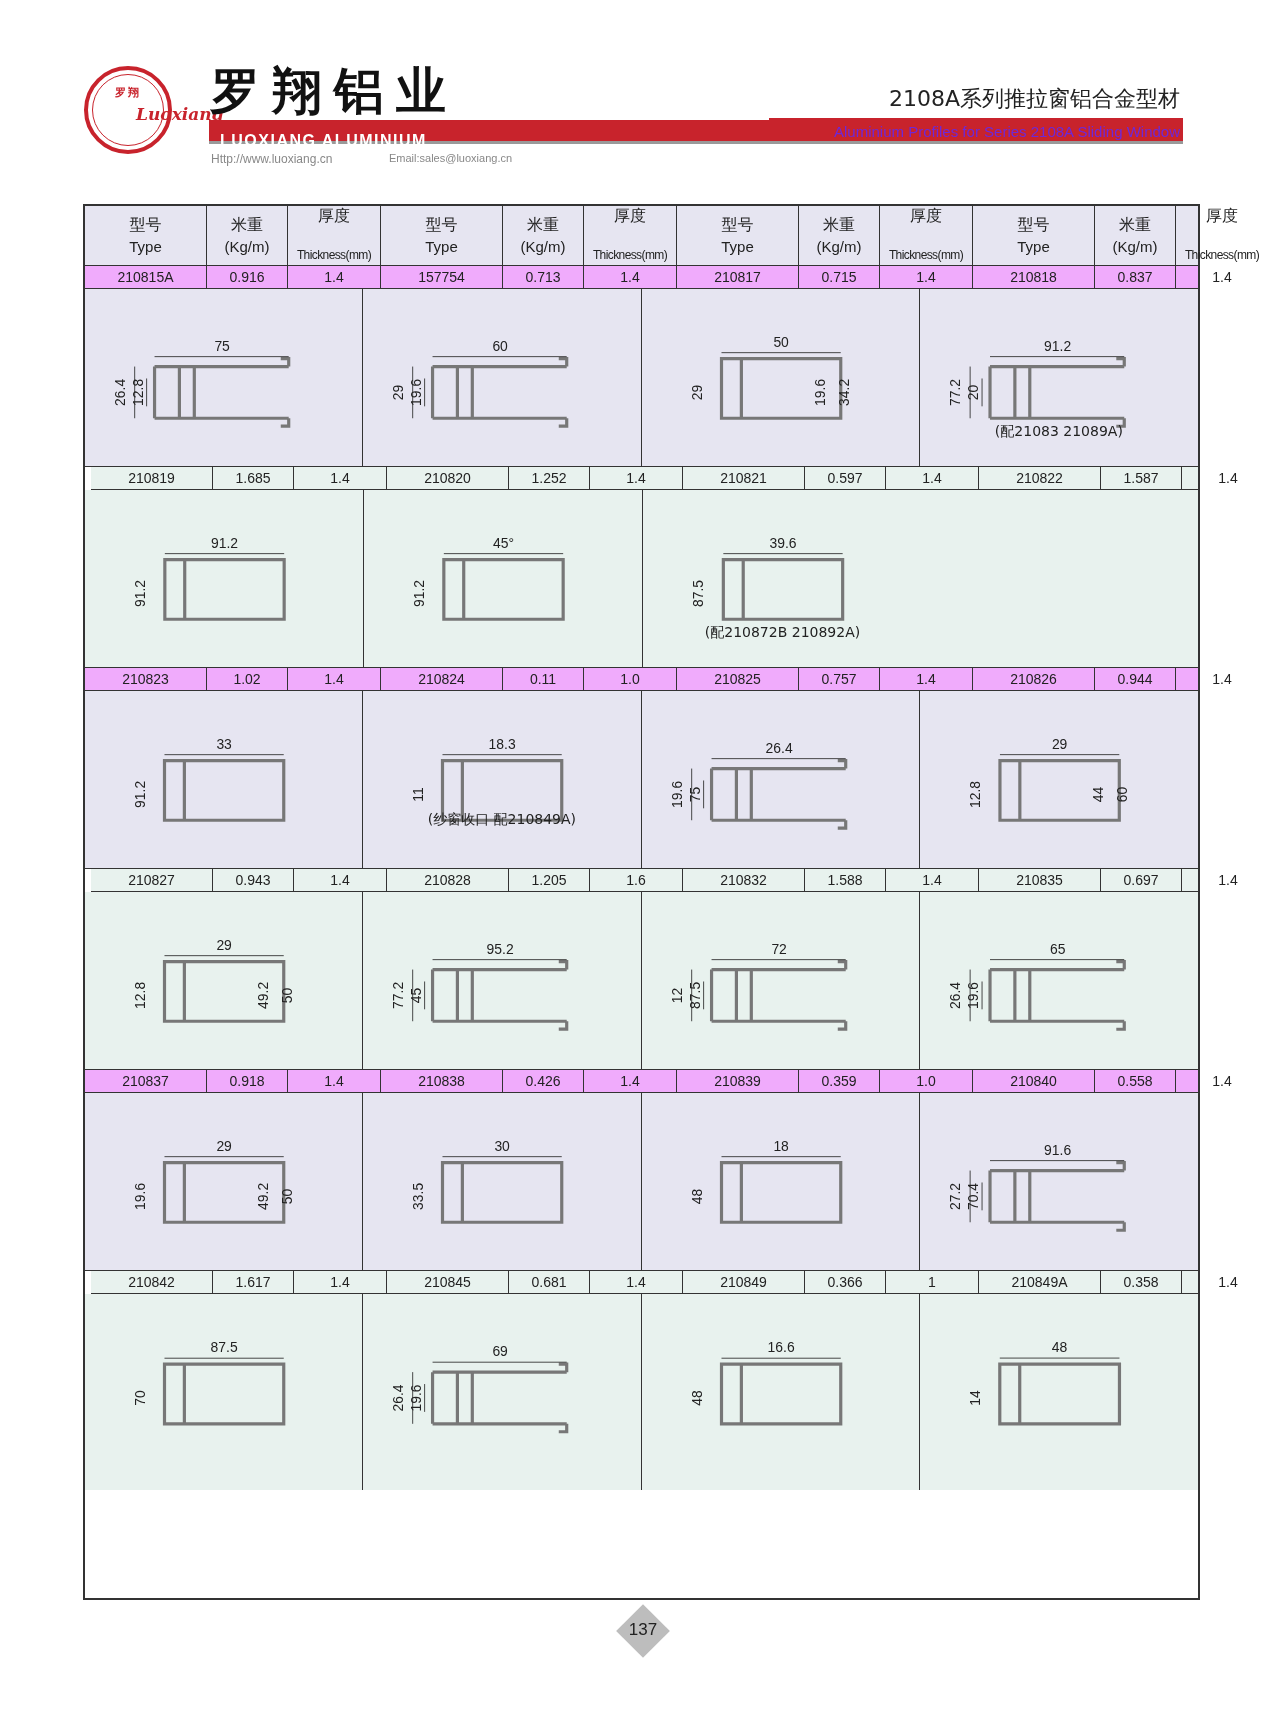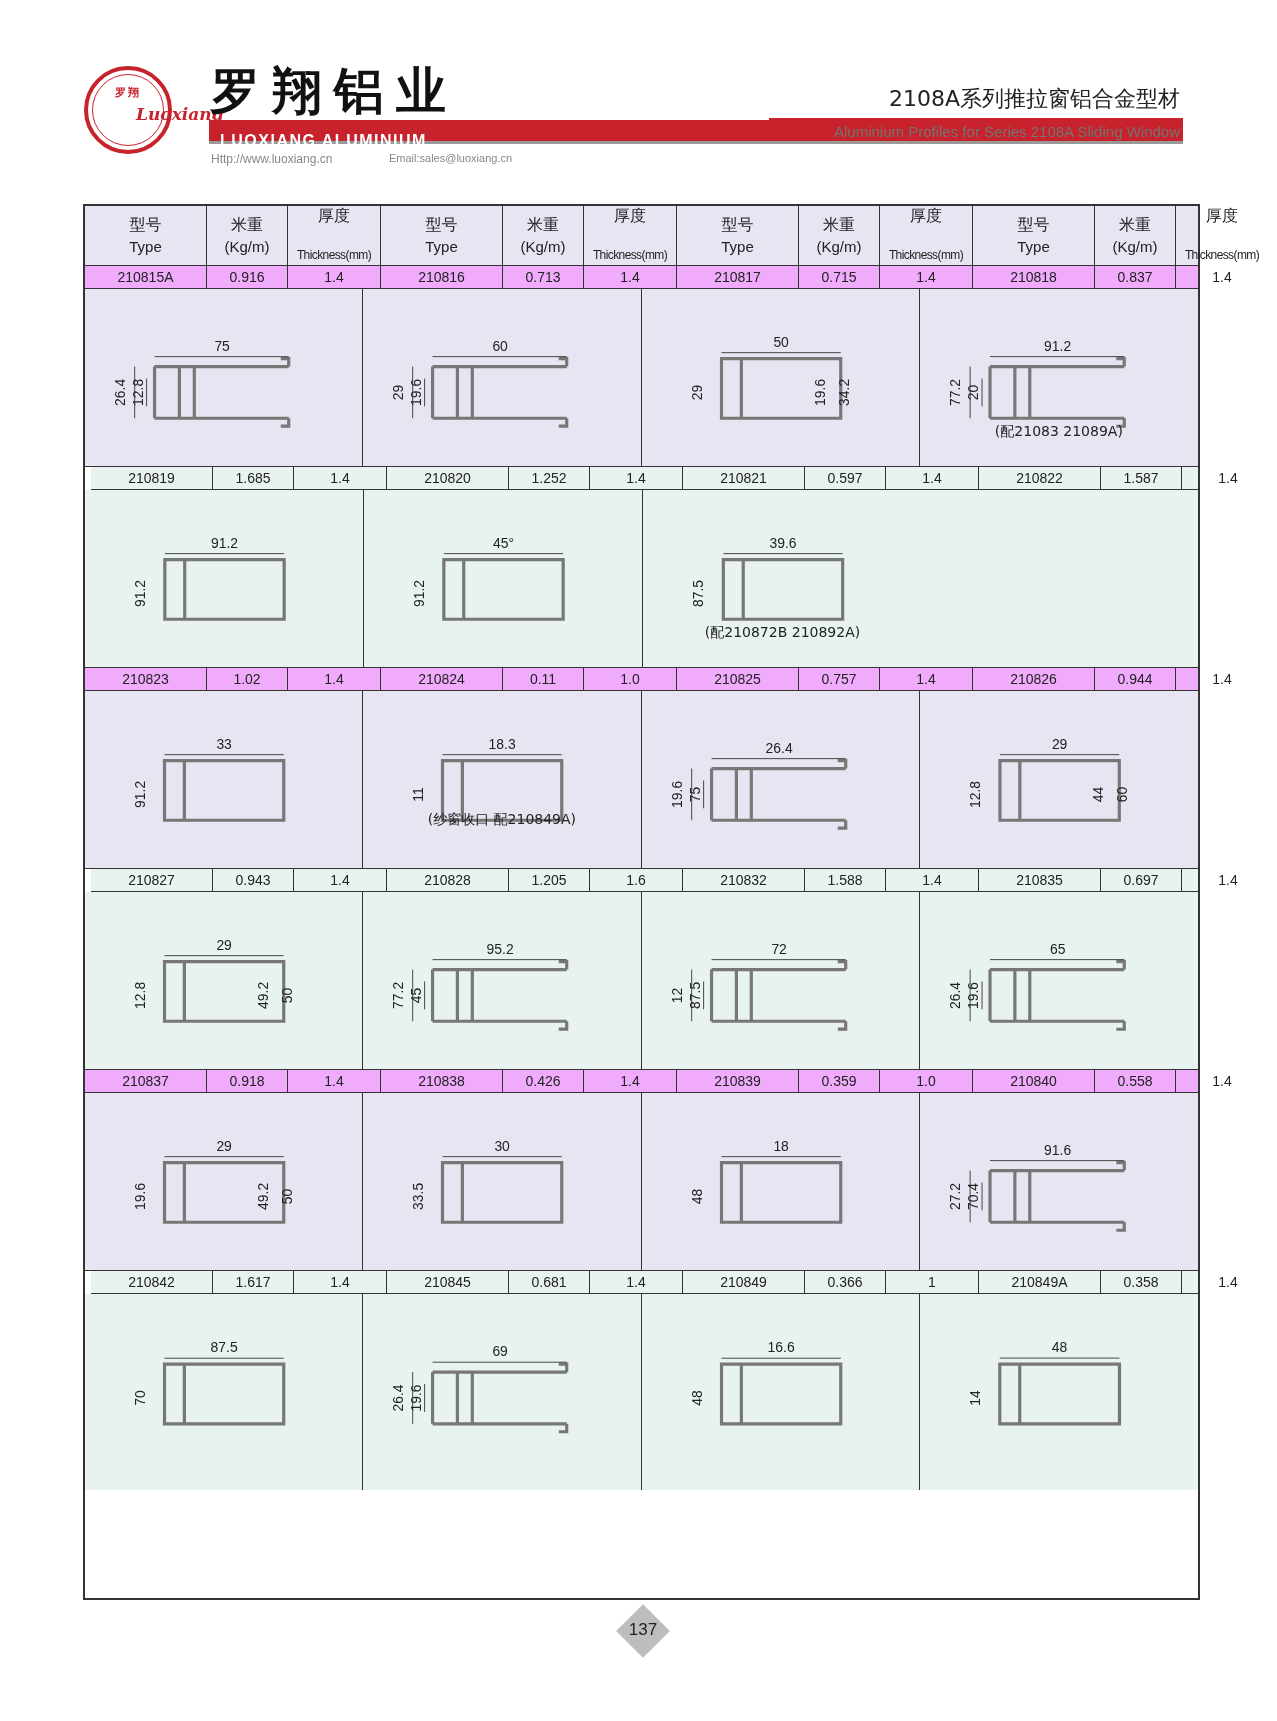--- a/index.html
+++ b/index.html
@@ -23,21 +23,21 @@
   }
   .red-bar-left {
     position: absolute; left: 209px; top: 120px; width: 560px; height: 24px; background: #c8232c;
     border-bottom: 3px solid #9a9a9a;
   }
   .red-bar-right {
     position: absolute; left: 769px; top: 118px; width: 414px; height: 26px; background: #c8232c;
     border-bottom: 3px solid #9a9a9a;
   }
   .brand-en { position: absolute; left: 220px; top: 132px; font-size: 16px; letter-spacing: 1.5px; color: #fff; font-weight: bold; }
-  .subtitle-en { position: absolute; right: 97px; top: 123px; font-size: 15px; color: #737373; }
+  .subtitle-en { position: absolute; right: 97px; top: 123px; font-size: 15px; color: #6d28d9; }
   .title-cn { position: absolute; right: 97px; top: 84px; font-size: 22px; color: #222; font-family: "DejaVu Sans", sans-serif; }
   .contact-url { position: absolute; left: 211px; top: 152px; font-size: 12px; color: #888; }
   .contact-email { position: absolute; left: 389px; top: 152px; font-size: 11px; color: #888; }
 
   
   .sheet {
     position: absolute; left: 83px; top: 204px; width: 1117px; height: 1396px;
     border: 2px solid #333;
   }
   .hdr-row { display: flex; height: 60px; background: #e6e5f1; border-bottom: 1px solid #333; }
@@ -162,21 +162,21 @@
           </div>
       <div class="cell c-weight">
             <span class="val">0.916</span>
           </div>
       <div class="cell c-thick">
             <span class="val">1.4</span>
           </div>
     </div>
     <div class="group">
       <div class="cell c-type">
-            <span class="val">210816</span>
+            <span class="val">157754</span>
           </div>
       <div class="cell c-weight">
             <span class="val">0.713</span>
           </div>
       <div class="cell c-thick">
             <span class="val">1.4</span>
           </div>
     </div>
     <div class="group">
       <div class="cell c-type">

